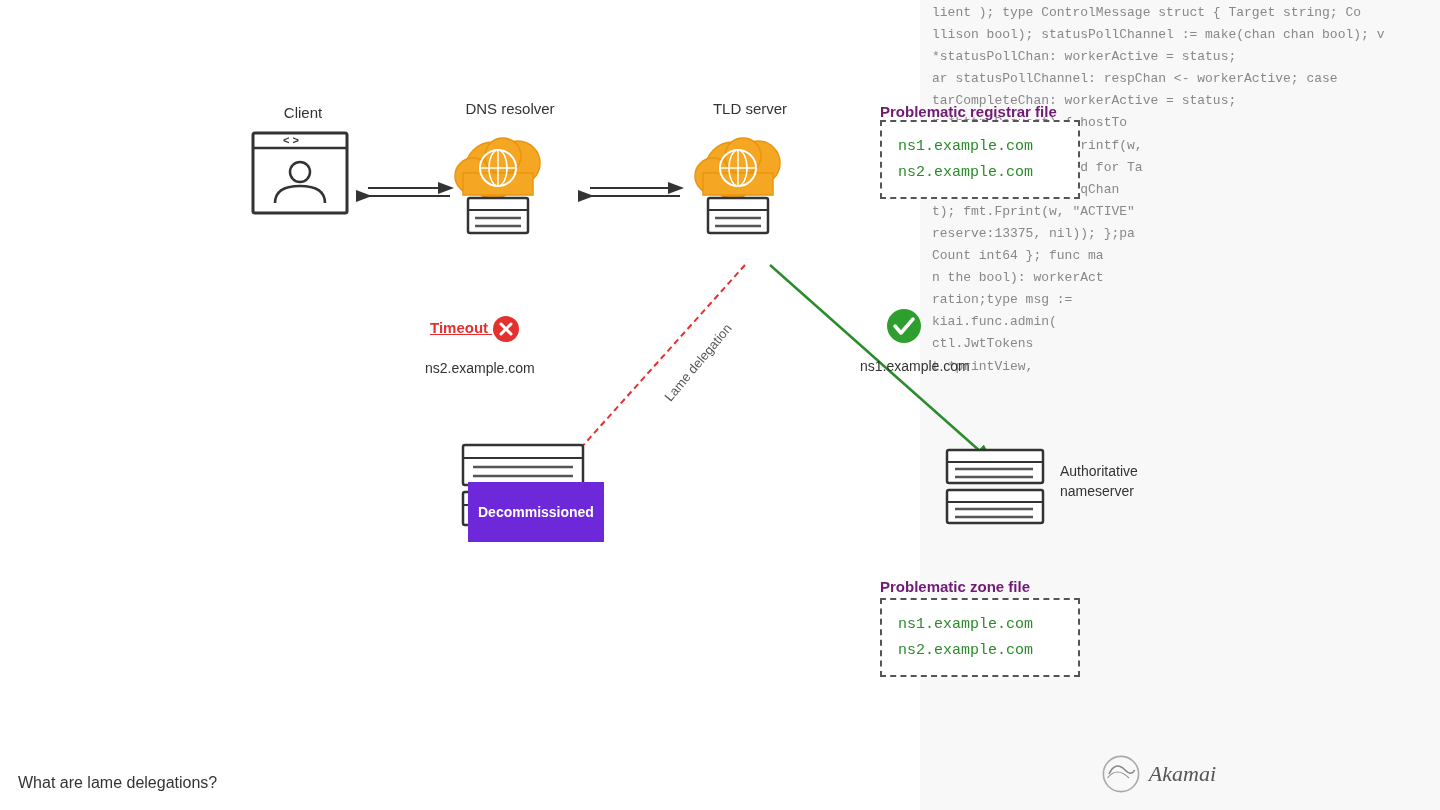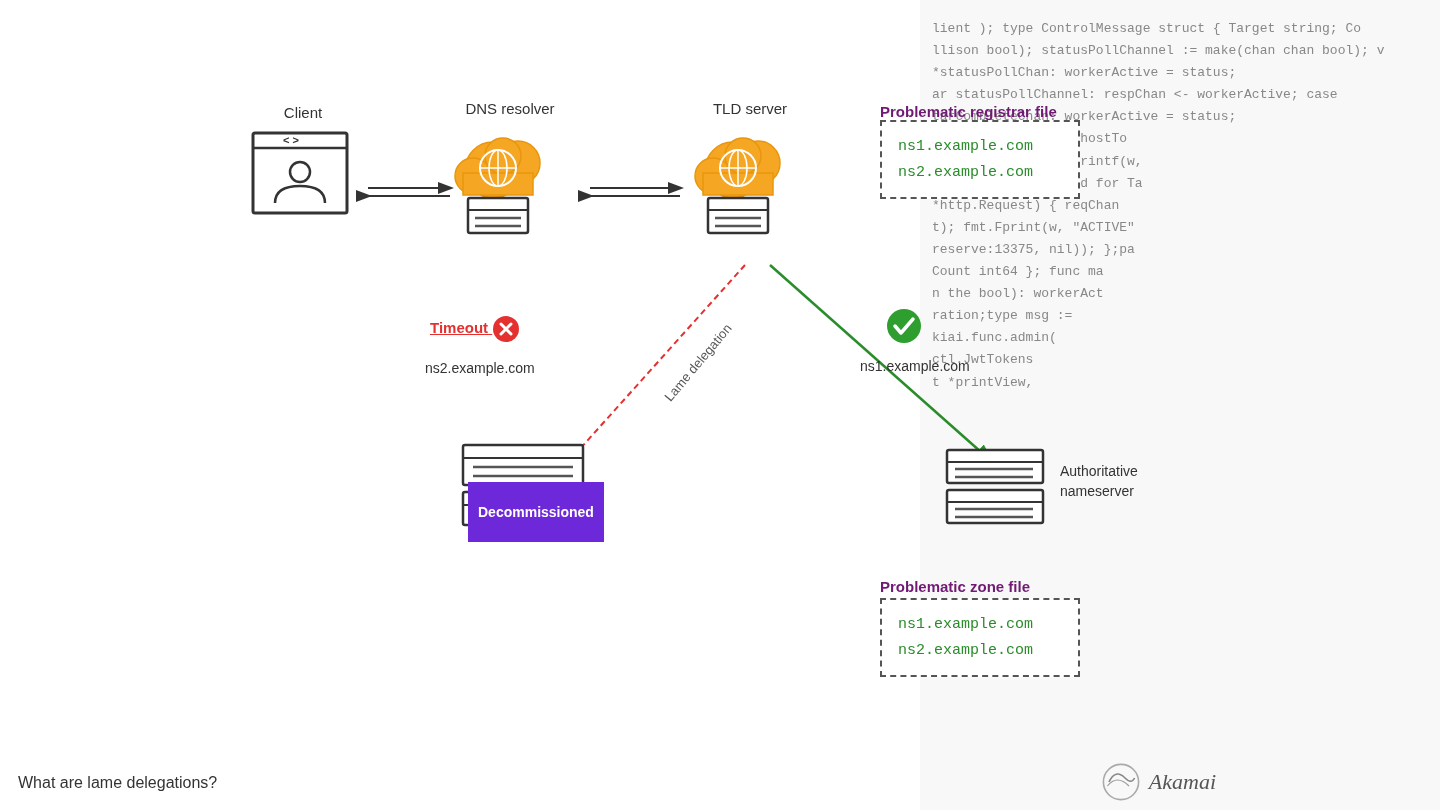--- a/index.html
+++ b/index.html
@@ -16,21 +16,21 @@
     .code-bg {
       position: absolute;
       top: 0;
       right: 0;
       width: 520px;
       height: 810px;
       background: #f8f8f8;
       font-family: 'Courier New', monospace;
       font-size: 13px;
       color: #888;
-      padding: 18px 12px;
+      padding: 2px 12px;
       line-height: 1.7;
       overflow: hidden;
       z-index: 0;
     }
 
     .diagram-area {
       position: absolute;
       top: 0;
       left: 0;
       width: 1256px;
@@ -117,21 +117,21 @@
       position: absolute;
       bottom: 18px;
       left: 18px;
       font-size: 16px;
       color: #333;
     }
 
     
     .akamai-logo {
       position: absolute;
-      bottom: 8px;
+      bottom: 16px;
       right: 40px;
       display: flex;
       align-items: center;
       gap: 8px;
     }
 
     .akamai-logo svg {
       width: 40px;
       height: 40px;
     }

